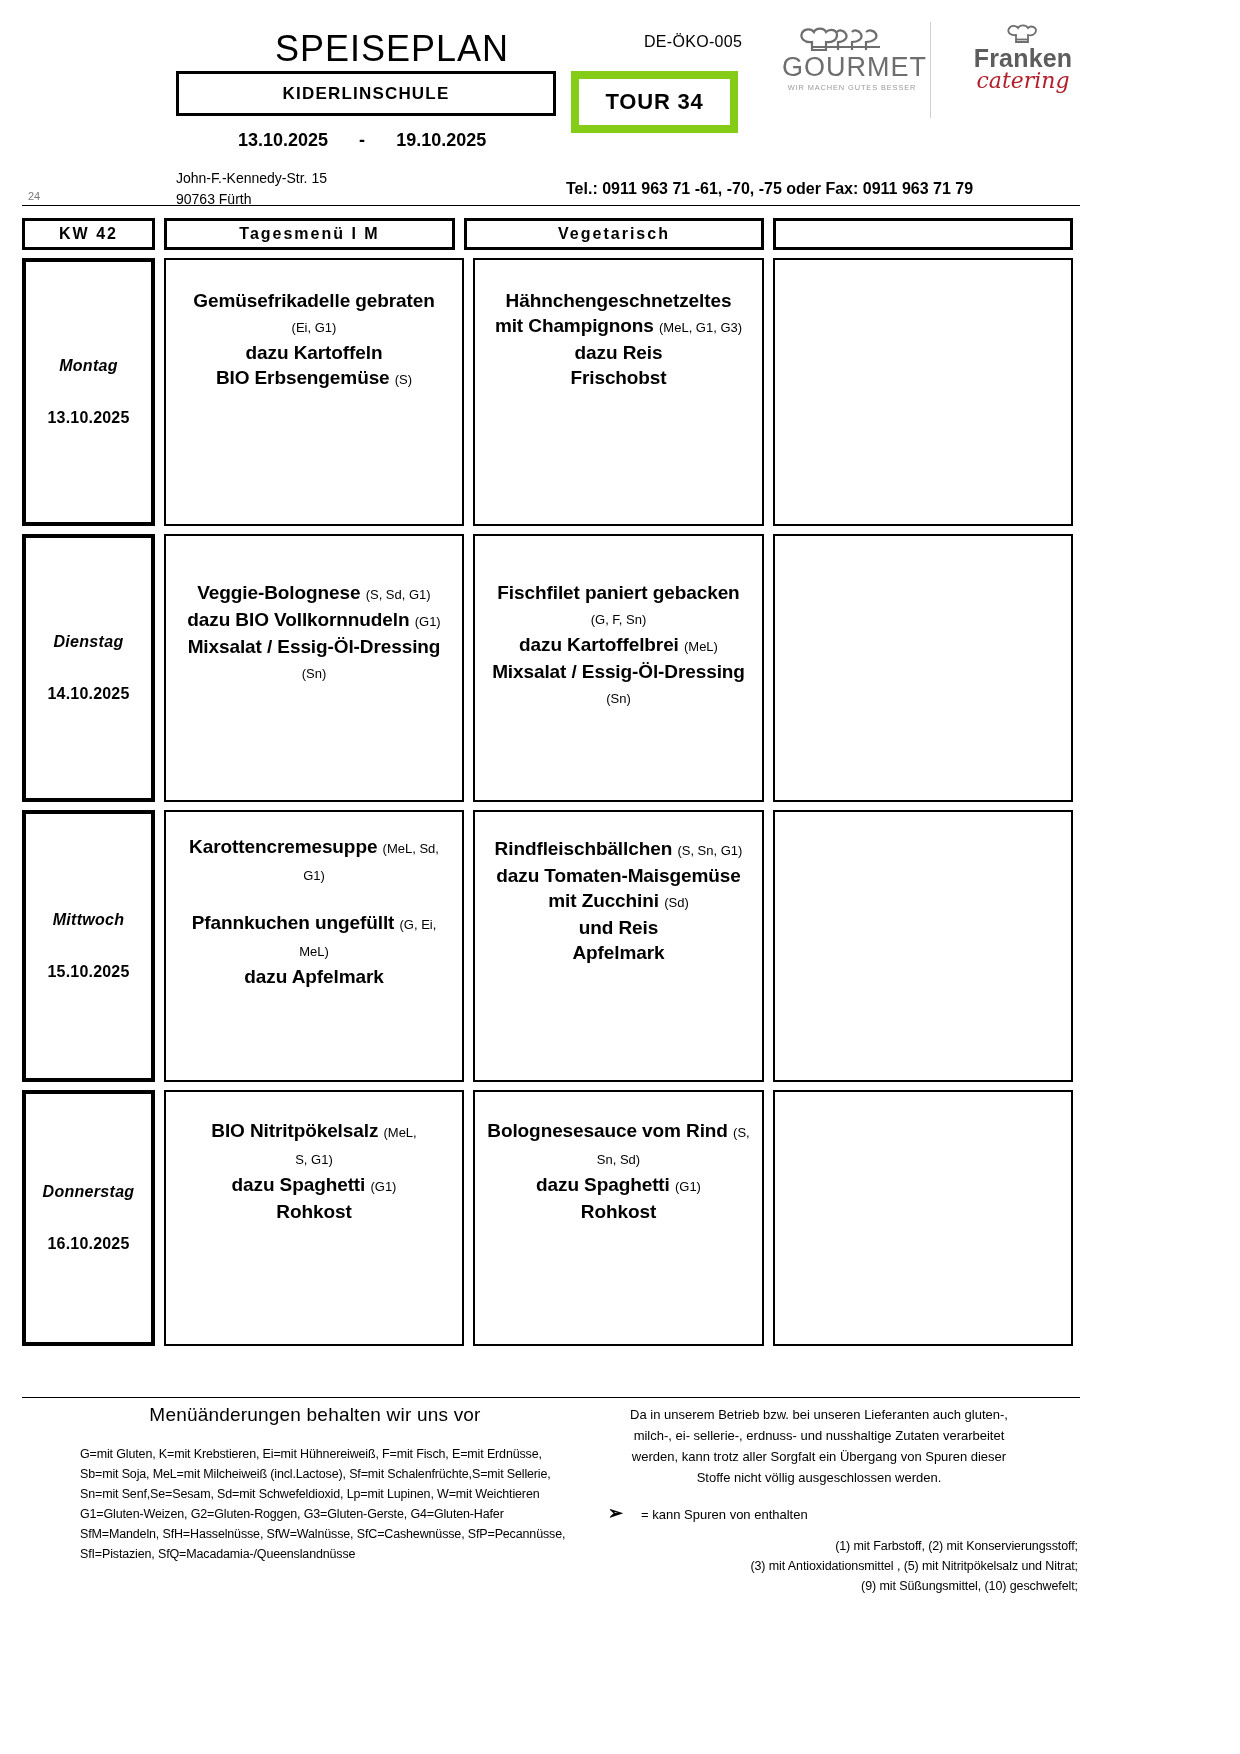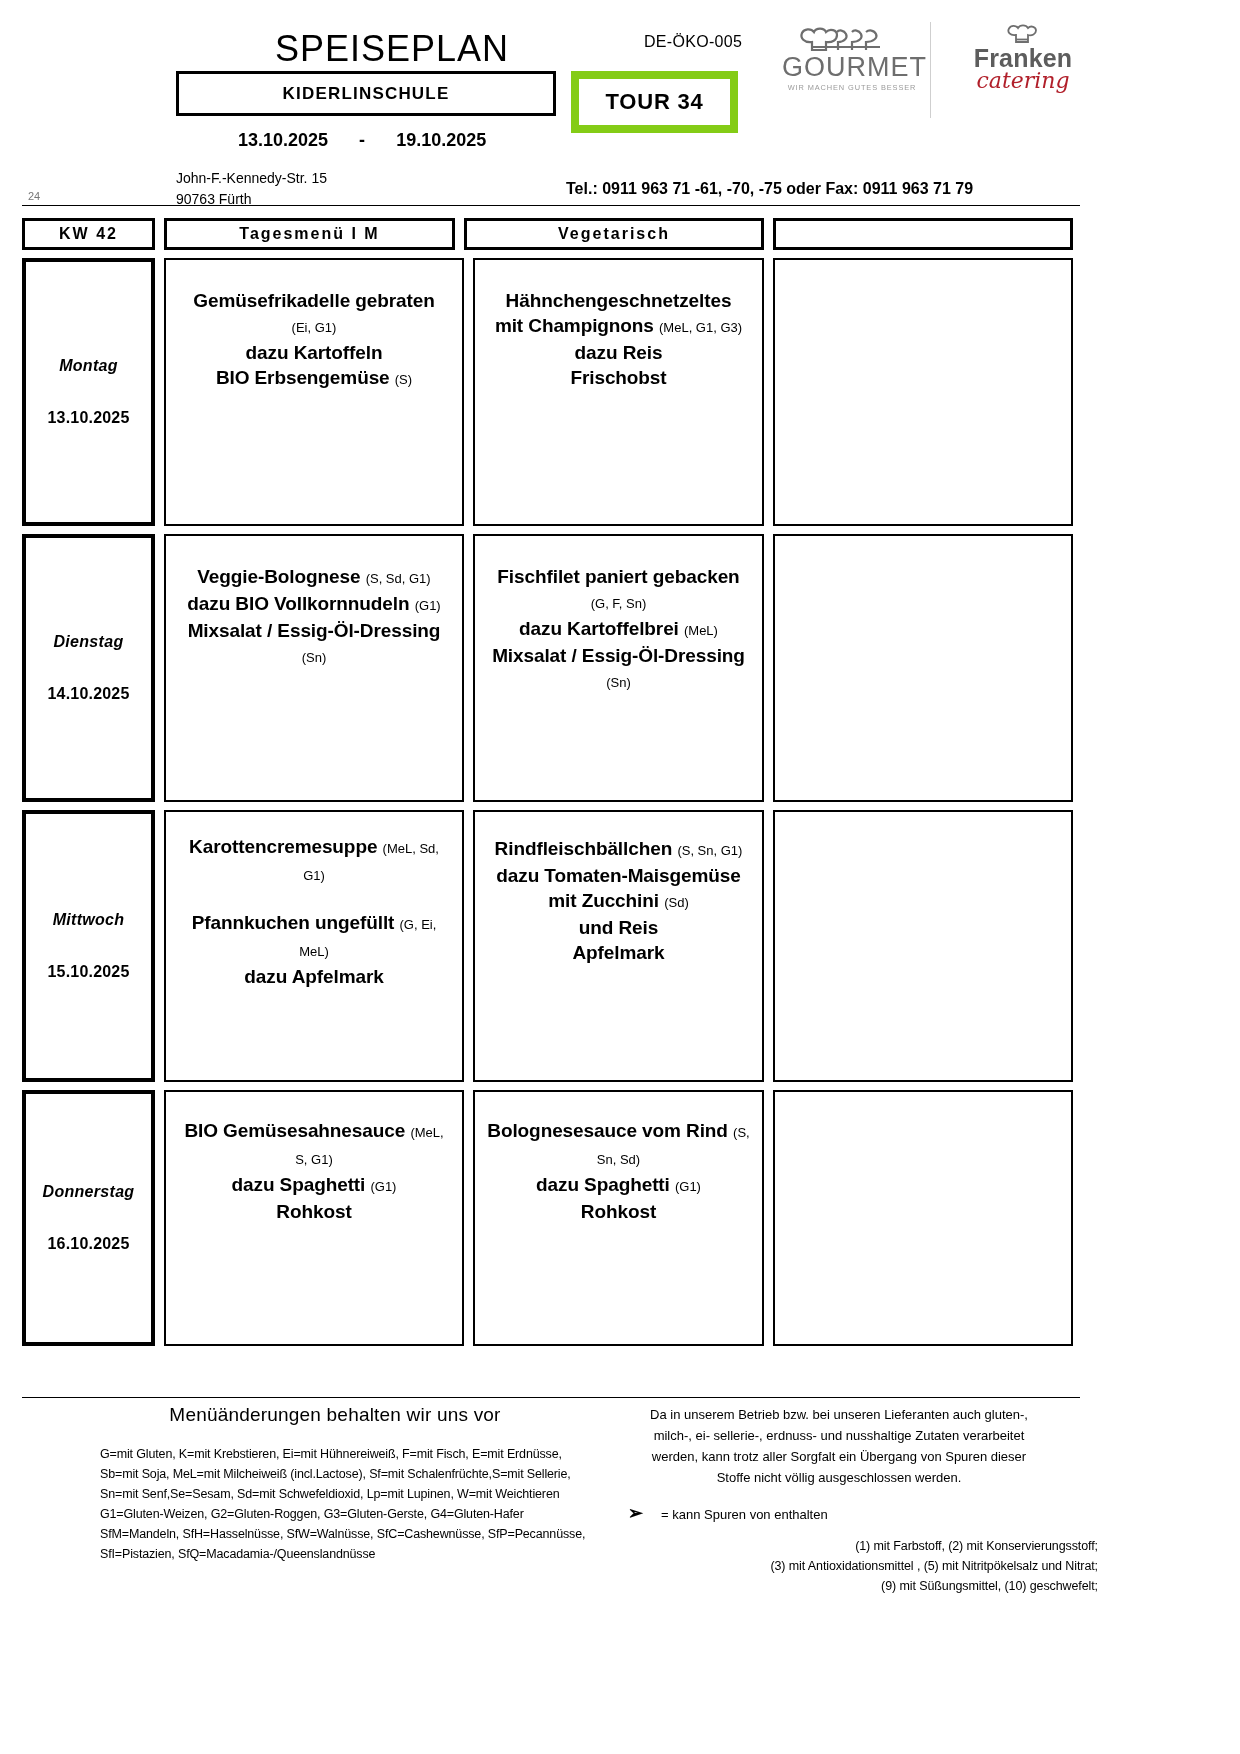--- a/index.html
+++ b/index.html
@@ -243,35 +243,35 @@
   .spacer-line { height: 22px; }
 
   
   .row.r1 .cell-day, .row.r1 .cell-menu { height: 268px; }
   .row.r2 .cell-day, .row.r2 .cell-menu { height: 268px; }
   .row.r3 .cell-day, .row.r3 .cell-menu { height: 272px; }
   .row.r4 .cell-day, .row.r4 .cell-menu { height: 256px; }
 
   .row.r3 .cell-menu.tm { padding-top: 24px; }
   .row.r1 .cell-menu    { padding-top: 28px; }
-  .row.r2 .cell-menu    { padding-top: 28px; }
+  .row.r2 .cell-menu    { padding-top: 44px; }
   .row.r4 .cell-menu    { padding-top: 26px; }
 
   
   .rule-bottom {
     position: absolute;
     left: 22px;
     top: 1397px;
     width: 1058px;
     height: 1px;
     background: #000;
   }
   .footer {
     position: absolute;
-    left: 40px;
+    left: 20px;
     top: 1404px;
     width: 1058px;
     display: flex;
   }
   .footer-left { width: 530px; padding-left: 60px; }
   .footer-right { width: 528px; padding-left: 10px; }
 
   .foot-title {
     font-size: 19px;
     text-align: center;
@@ -522,21 +522,21 @@
       <div class="cell-menu blank"></div>
     </div>
 
     <div class="row r4">
       <div class="cell-day">
         <div class="dayname">Donnerstag</div>
         <div class="daydate">16.10.2025</div>
       </div>
       <div class="cell-menu veg">
         <div class="dish">
-          <span>BIO Gemüsesahnesauce</span>
+          <span>BIO Nitritpökelsalz</span>
           <span class="alg">(MeL,</span>
         </div>
         <div class="dish">
           <span class="alg">S, G1)</span>
         </div>
         <div class="dish">
           <span>dazu Spaghetti</span>
           <span class="alg">(G1)</span>
         </div>
         <div class="dish">

